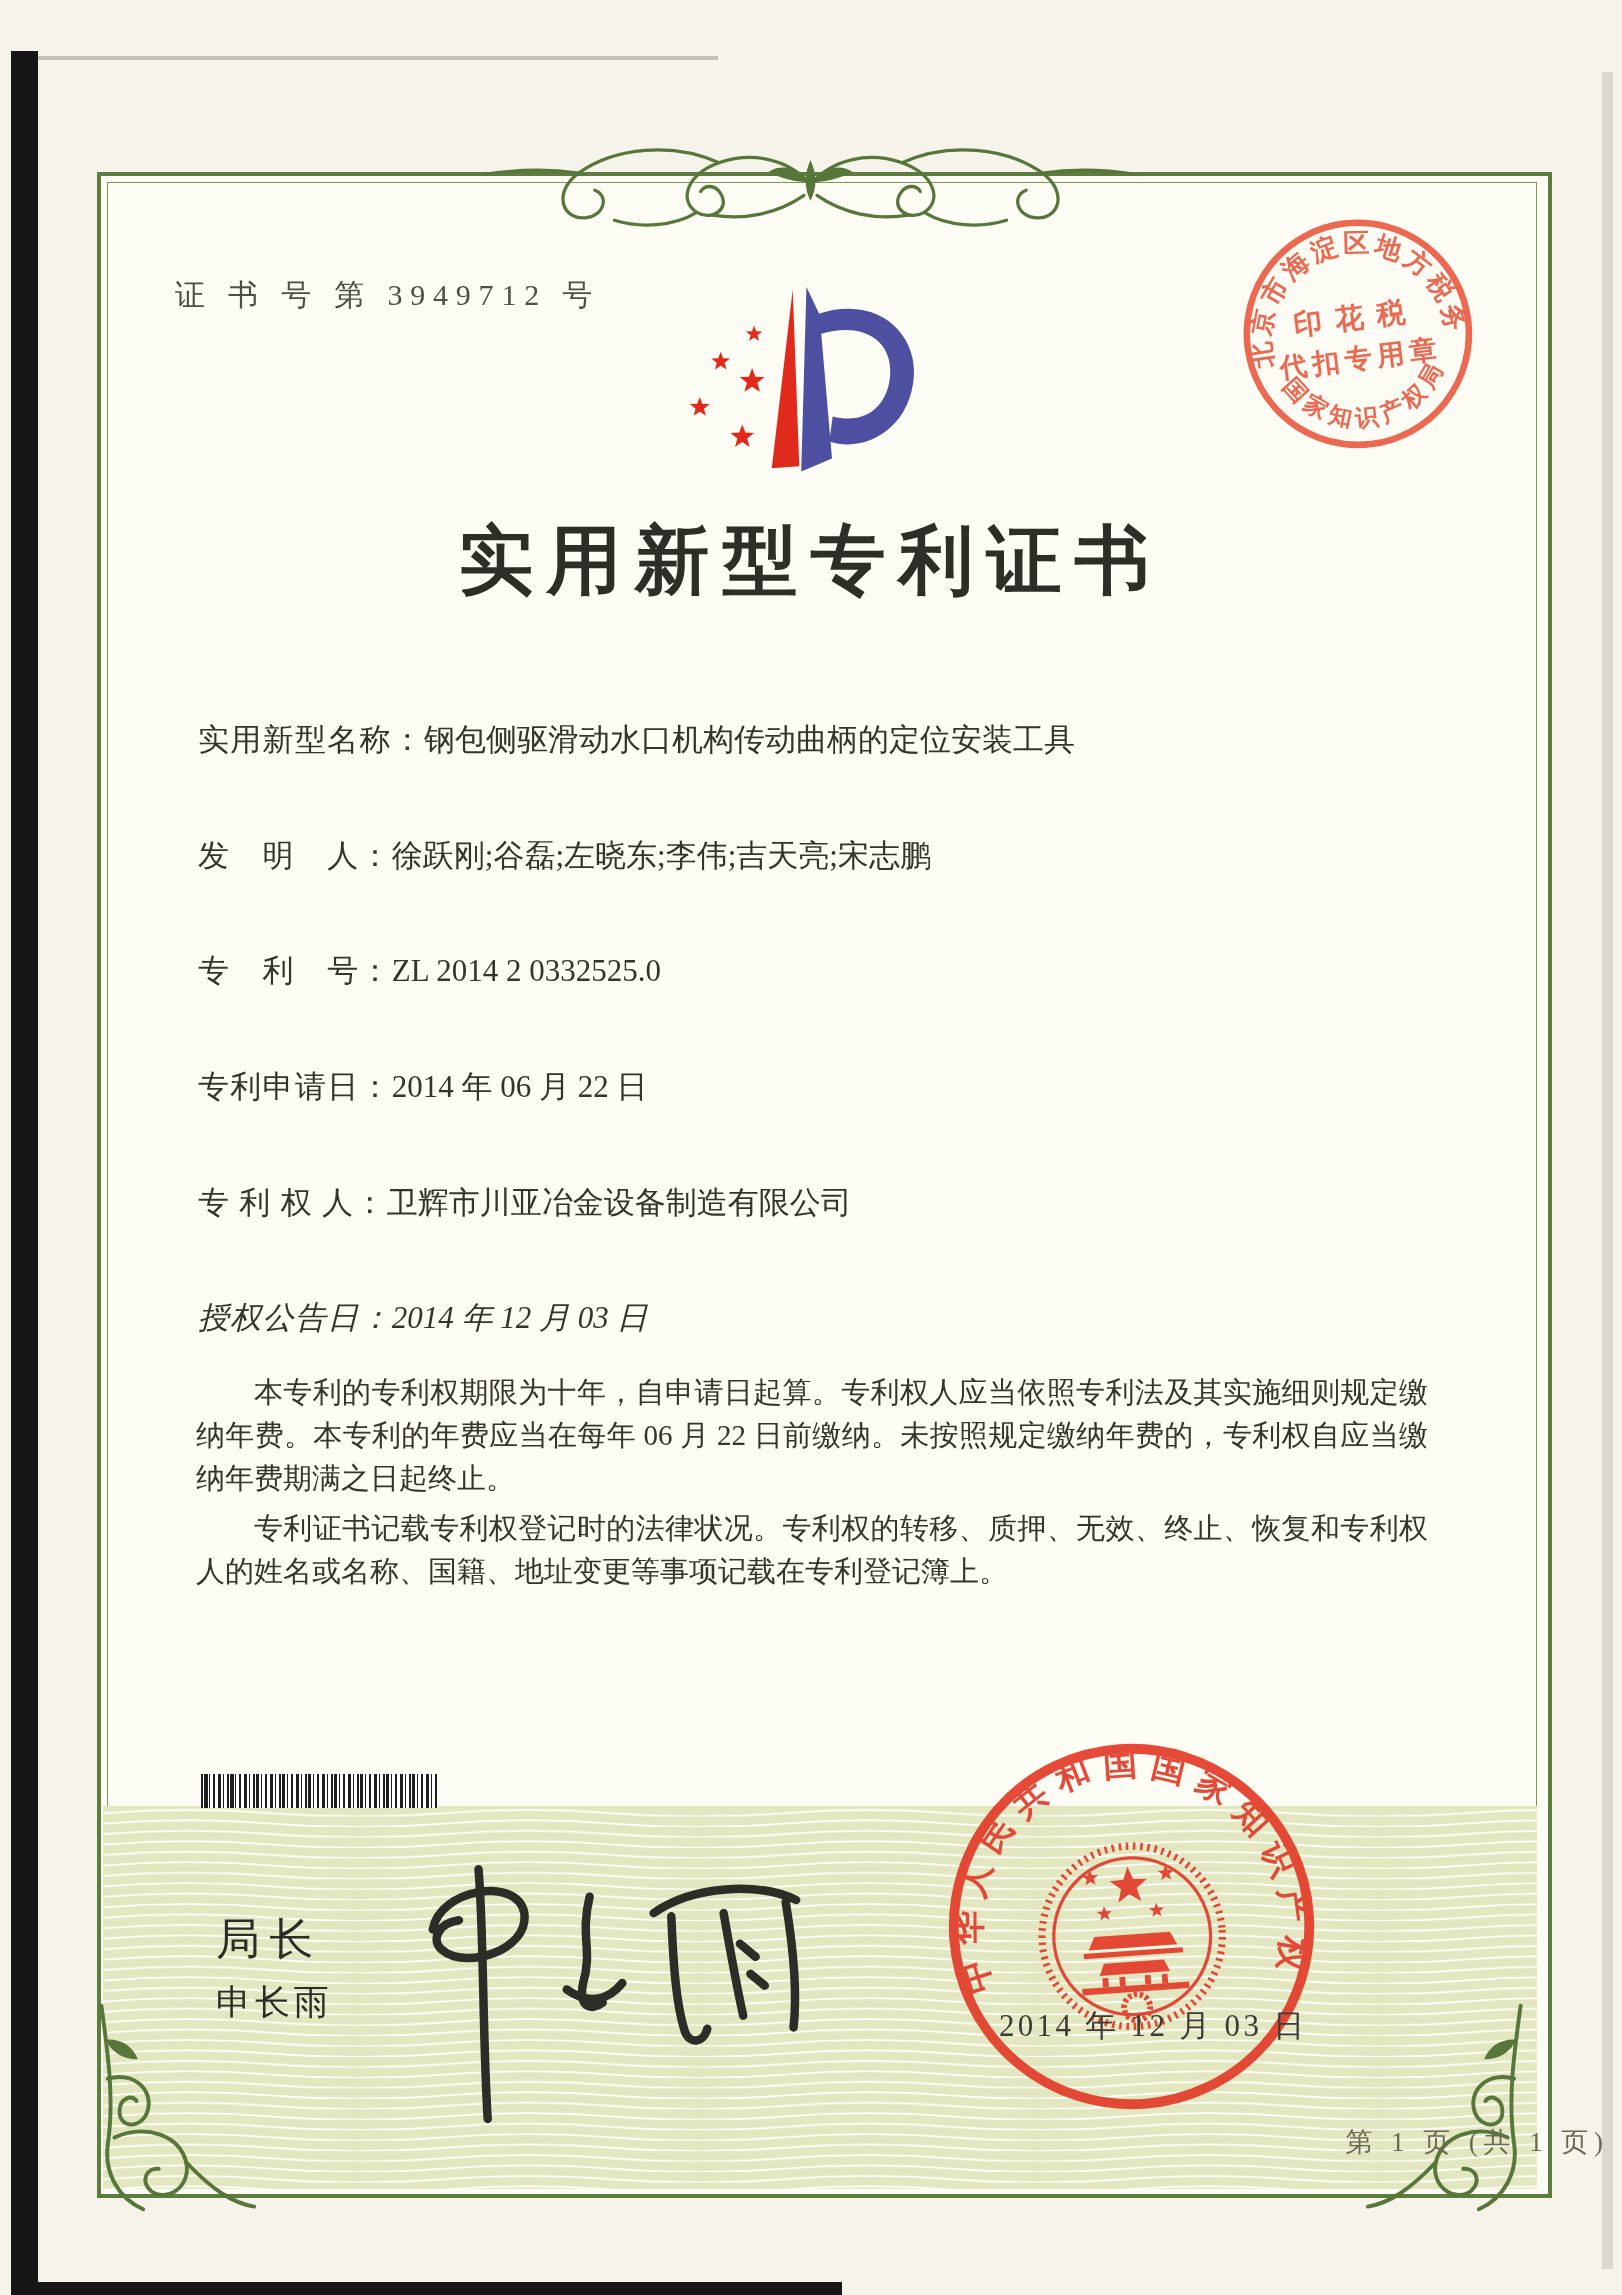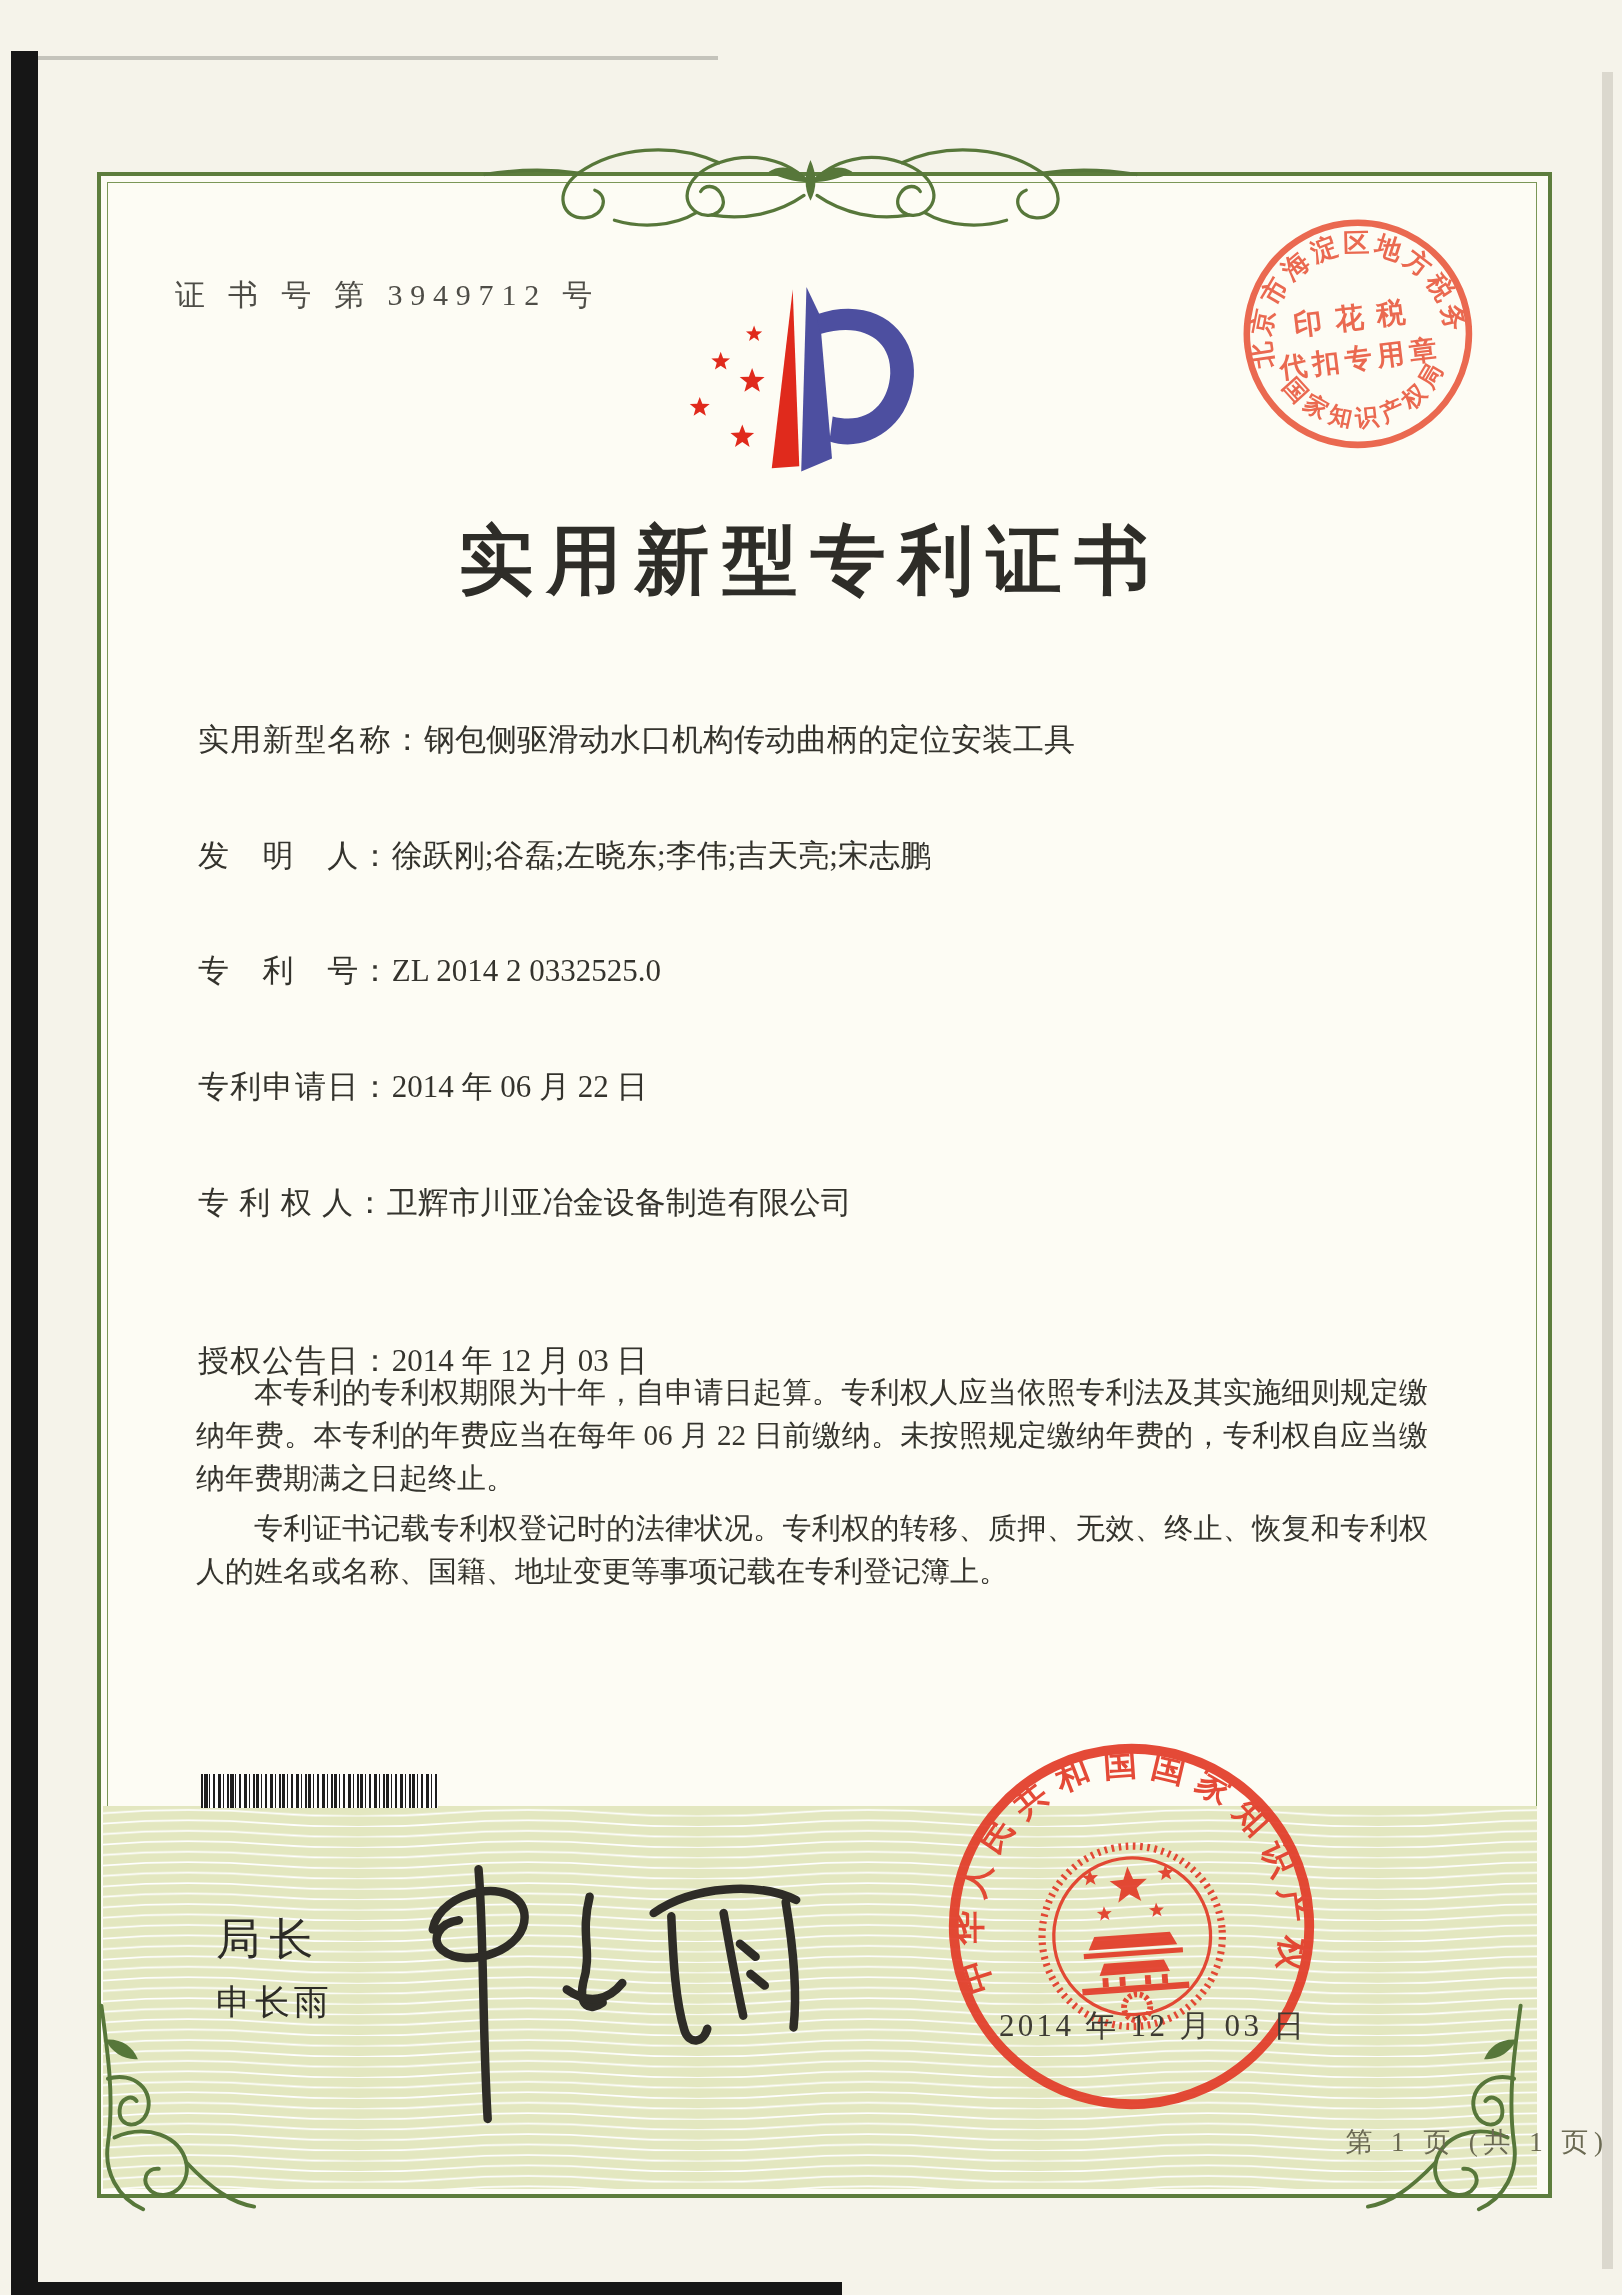--- a/index.html
+++ b/index.html
@@ -141,21 +141,21 @@
   </div>
   <div class="abs field" style="top:950px;">
     <span class="lab">专　利　号：</span><span>ZL 2014 2 0332525.0</span>
   </div>
   <div class="abs field" style="top:1066px;">
     <span class="lab">专利申请日：</span><span>2014 年 06 月 22 日</span>
   </div>
   <div class="abs field" style="top:1182px;">
     <span class="lab">专 利 权 人：</span><span>卫辉市川亚冶金设备制造有限公司</span>
   </div>
-  <div class="abs field" style="top:1340px;">
+  <div class="abs field" style="top:1297px;font-style:italic;">
     <span class="lab">授权公告日：</span><span>2014 年 12 月 03 日</span>
   </div>
 
   <div class="abs paras">
     <p>本专利的专利权期限为十年，自申请日起算。专利权人应当依照专利法及其实施细则规定缴纳年费。本专利的年费应当在每年 06 月 22 日前缴纳。未按照规定缴纳年费的，专利权自应当缴纳年费期满之日起终止。</p>
     <p>专利证书记载专利权登记时的法律状况。专利权的转移、质押、无效、终止、恢复和专利权人的姓名或名称、国籍、地址变更等事项记载在专利登记簿上。</p>
   </div>
 
   <div class="abs barcode"></div>
 

